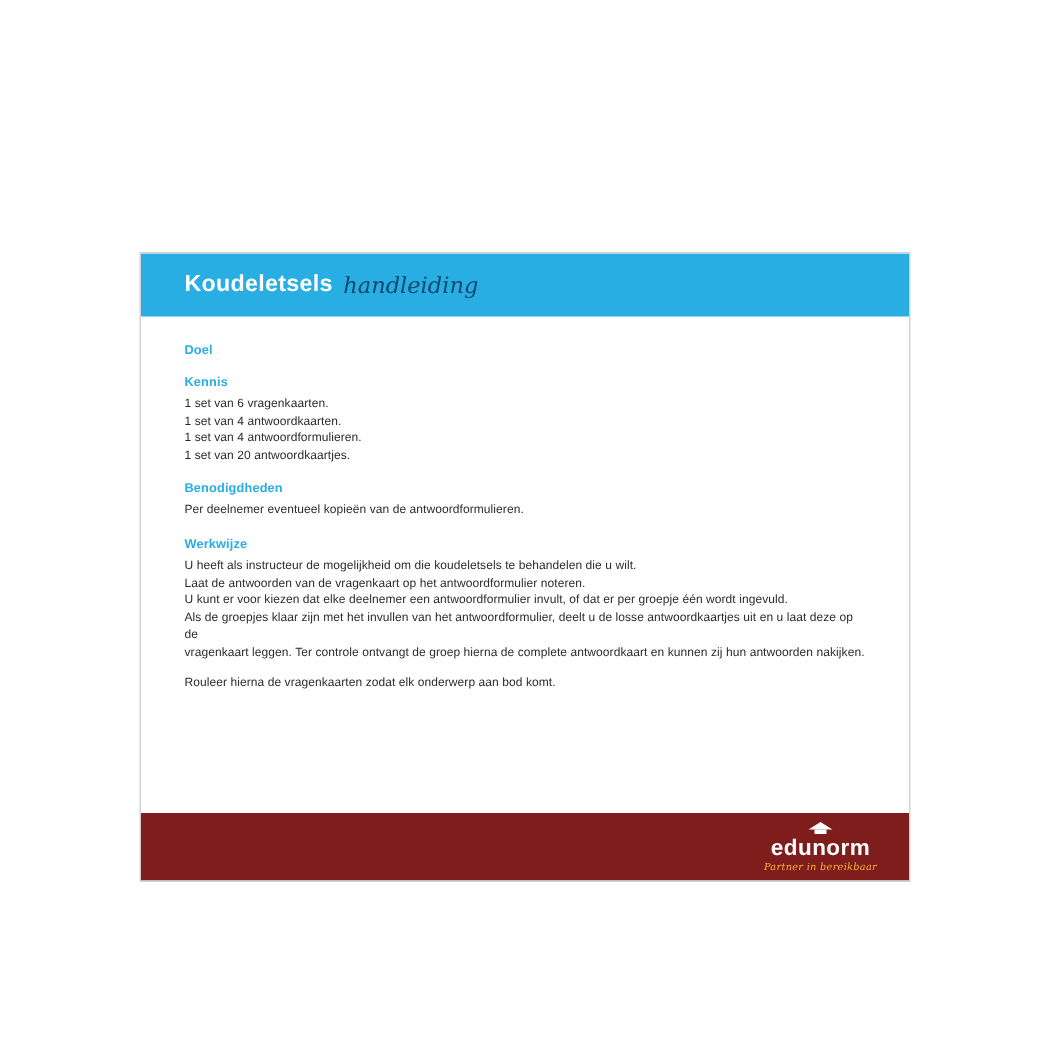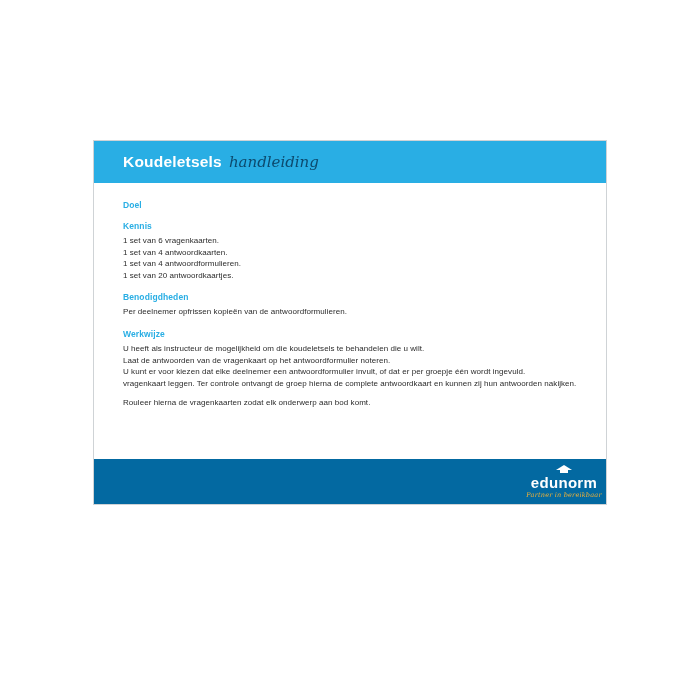--- a/index.html
+++ b/index.html
@@ -16,23 +16,23 @@
     width: 700px;
     height: 700px;
     background: #ffffff;
     overflow: hidden;
   }
 
   
   #card {
     position: absolute;
     left: 93px;
-    top: 140px;
+    top: 168px;
     width: 514px;
-    height: 365px;
+    height: 420px;
     background: #ffffff;
     border: 1px solid #cfd3d6;
     box-sizing: border-box;
     overflow: hidden;
   }
 
   
   #card-header {
     position: absolute;
     left: 0;
@@ -63,22 +63,21 @@
     line-height: 1;
   }
 
   
   #card-footer {
     position: absolute;
     left: 0;
     bottom: 0;
     width: 100%;
     height: 45px;
-    background: #0369a1;
-    padding-left: 17px;
+    background: #7f1d1d;
   }
 
   
   #logo {
     position: absolute;
     right: 16px;
     bottom: 6px;
     width: 86px;
     text-align: center;
     line-height: 1;
@@ -168,28 +167,29 @@
       <div class="section">
         <div class="section-title">Kennis</div>
         <div class="line">1 set van 6 vragenkaarten.</div>
         <div class="line">1 set van 4 antwoordkaarten.</div>
         <div class="line">1 set van 4 antwoordformulieren.</div>
         <div class="line">1 set van 20 antwoordkaartjes.</div>
       </div>
 
       <div class="section">
         <div class="section-title">Benodigdheden</div>
-        <div class="line">Per deelnemer opfrissen kopieën van de antwoordformulieren.</div>
+        <div class="line">Per deelnemer eventueel kopieën van de antwoordformulieren.</div>
       </div>
 
       <div class="section">
         <div class="section-title">Werkwijze</div>
         <div class="line">U heeft als instructeur de mogelijkheid om die koudeletsels te behandelen die u wilt.</div>
         <div class="line">Laat de antwoorden van de vragenkaart op het antwoordformulier noteren.</div>
         <div class="line">U kunt er voor kiezen dat elke deelnemer een antwoordformulier invult, of dat er per groepje één wordt ingevuld.</div>
+        <div class="line">Als de groepjes klaar zijn met het invullen van het antwoordformulier, deelt u de losse antwoordkaartjes uit en u laat deze op de</div>
         <div class="line">vragenkaart leggen. Ter controle ontvangt de groep hierna de complete antwoordkaart en kunnen zij hun antwoorden nakijken.</div>
         <div class="line spacer-line"></div>
         <div class="line">Rouleer hierna de vragenkaarten zodat elk onderwerp aan bod komt.</div>
       </div>
 
     </div>
 
     <div id="card-footer">
       <div id="logo">
         <div id="logo-cap">

